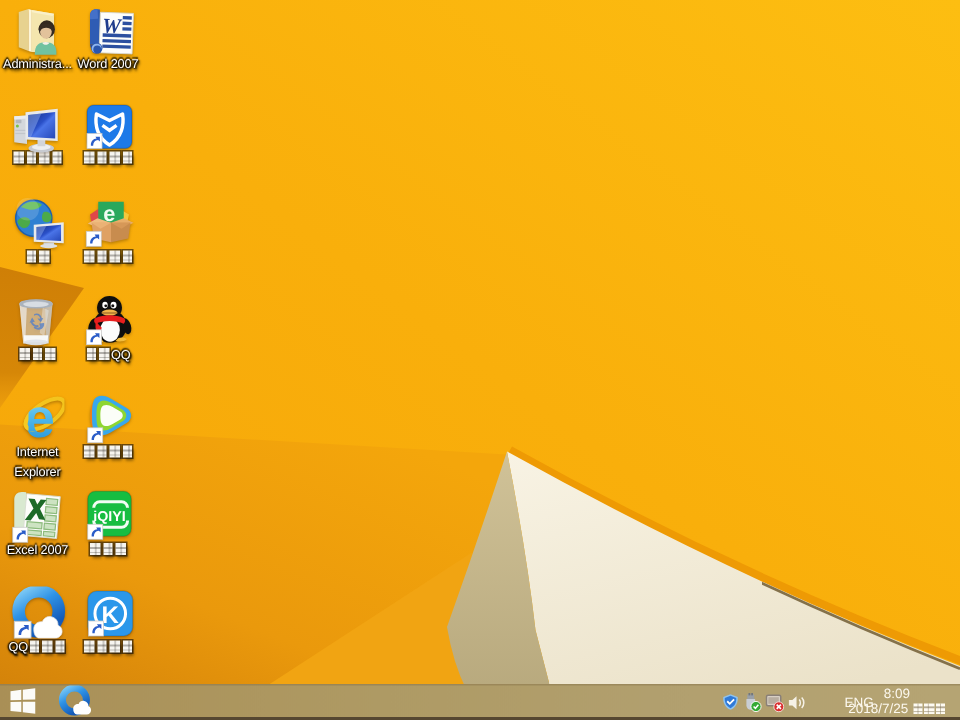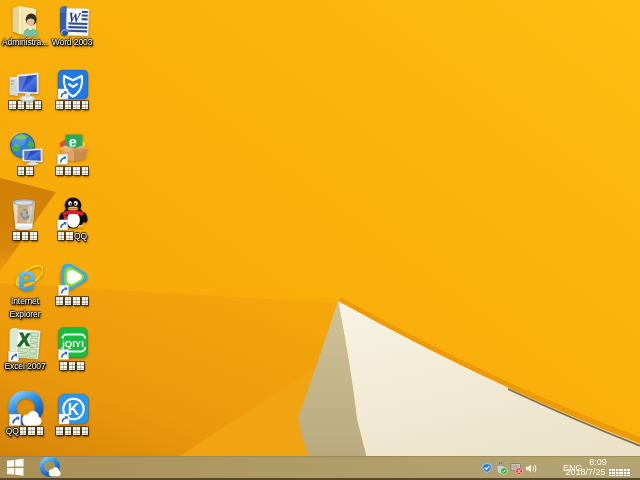--- a/index.html
+++ b/index.html
@@ -328,21 +328,21 @@
  <circle cx="9.2" cy="9.2" r="3.3" fill="#d93030" stroke="#fff" stroke-width=".5"></circle>
  <path d="M7.8,7.8 L10.6,10.6 M10.6,7.8 L7.8,10.6" stroke="#fff" stroke-width="1.1"></path>
 </svg>
 <svg class="ic tb" style="left:525px;top:462px" width="13" height="13" viewBox="0 0 14 14">
  <path d="M1,5 L3.5,5 L6.5,2.4 L6.5,11.6 L3.5,9 L1,9 Z" fill="#f5f1e6"></path>
  <path d="M8.4,4.6 C9.5,5.8 9.5,8.2 8.4,9.4" stroke="#f5f1e6" stroke-width="1.1" fill="none"></path>
  <path d="M10.2,3.2 C12.2,5.2 12.2,8.8 10.2,10.8" stroke="#f5f1e6" stroke-width="1.1" fill="none"></path>
 </svg>
 
 <div class="lbl" style="left:-3px;top:36px;">Administra...</div>
-<div class="lbl" style="left:44px;top:36px;">Word 2003</div>
+<div class="lbl" style="left:44px;top:36px;">Word 2007</div>
 <div class="lbl" style="left:-3px;top:99px;"><span class="cj"></span><span class="cj"></span><span class="cj"></span><span class="cj"></span></div>
 <div class="lbl" style="left:44px;top:99px;"><span class="cj"></span><span class="cj"></span><span class="cj"></span><span class="cj"></span></div>
 <div class="lbl" style="left:-3px;top:165px;"><span class="cj"></span><span class="cj"></span></div>
 <div class="lbl" style="left:44px;top:165px;"><span class="cj"></span><span class="cj"></span><span class="cj"></span><span class="cj"></span></div>
 <div class="lbl" style="left:-3px;top:230px;"><span class="cj"></span><span class="cj"></span><span class="cj"></span></div>
 <div class="lbl" style="left:44px;top:230px;"><span class="cj"></span><span class="cj"></span>QQ</div>
 <div class="lbl" style="left:-3px;top:295px;">Internet<br>Explorer</div>
 <div class="lbl" style="left:44px;top:295px;"><span class="cj"></span><span class="cj"></span><span class="cj"></span><span class="cj"></span></div>
 <div class="lbl" style="left:-3px;top:360px;">Excel 2007</div>
 <div class="lbl" style="left:44px;top:360px;"><span class="cj"></span><span class="cj"></span><span class="cj"></span></div>

